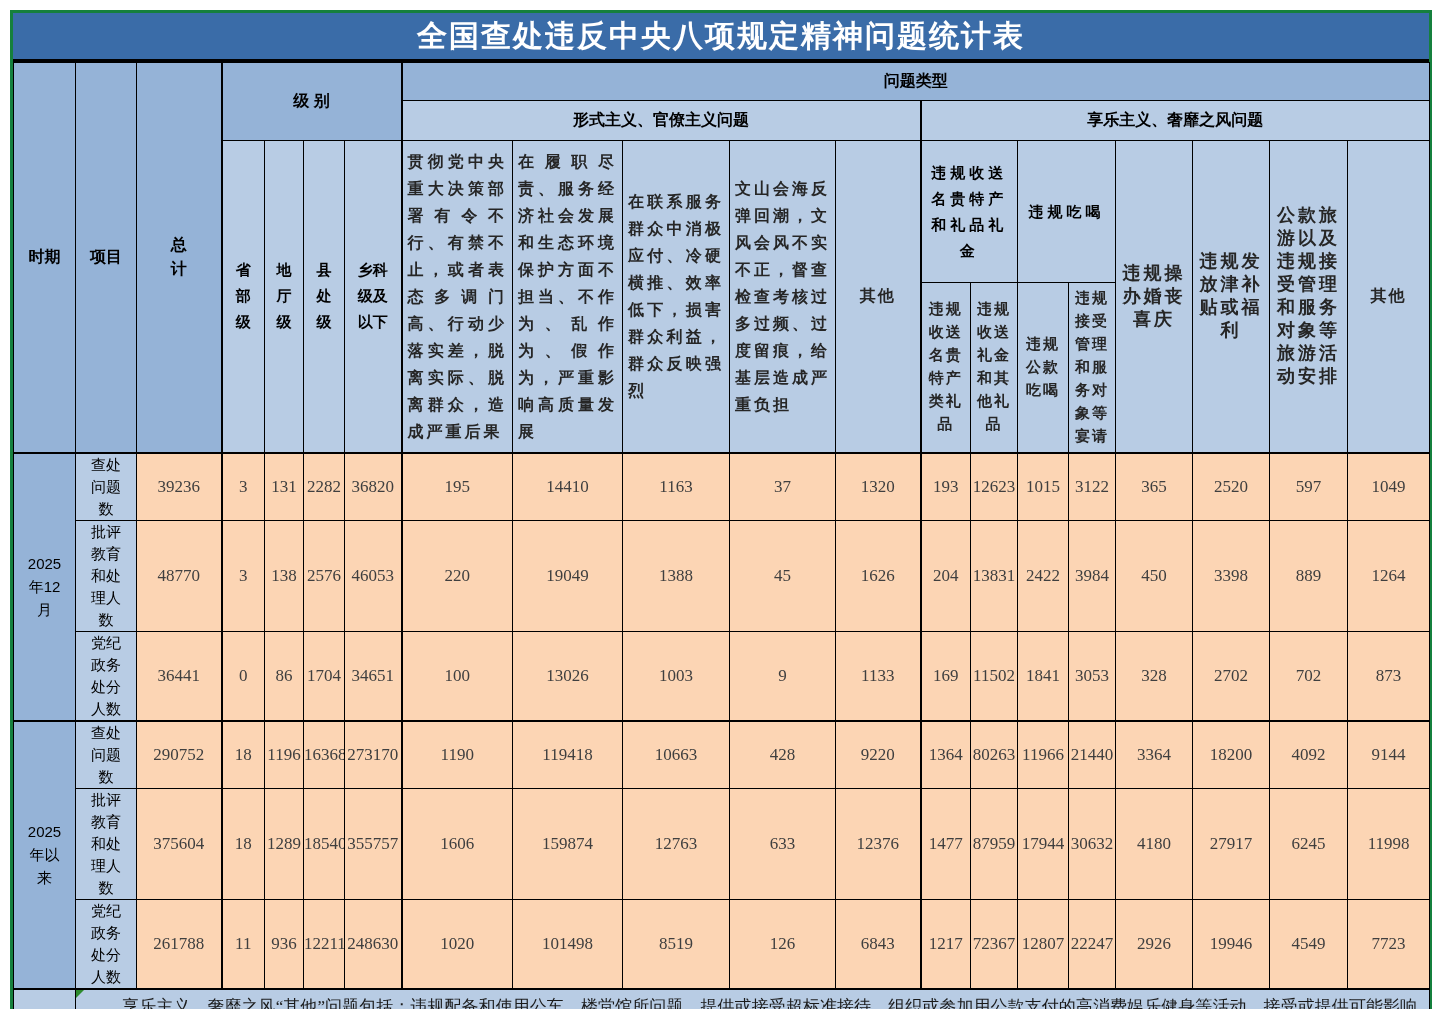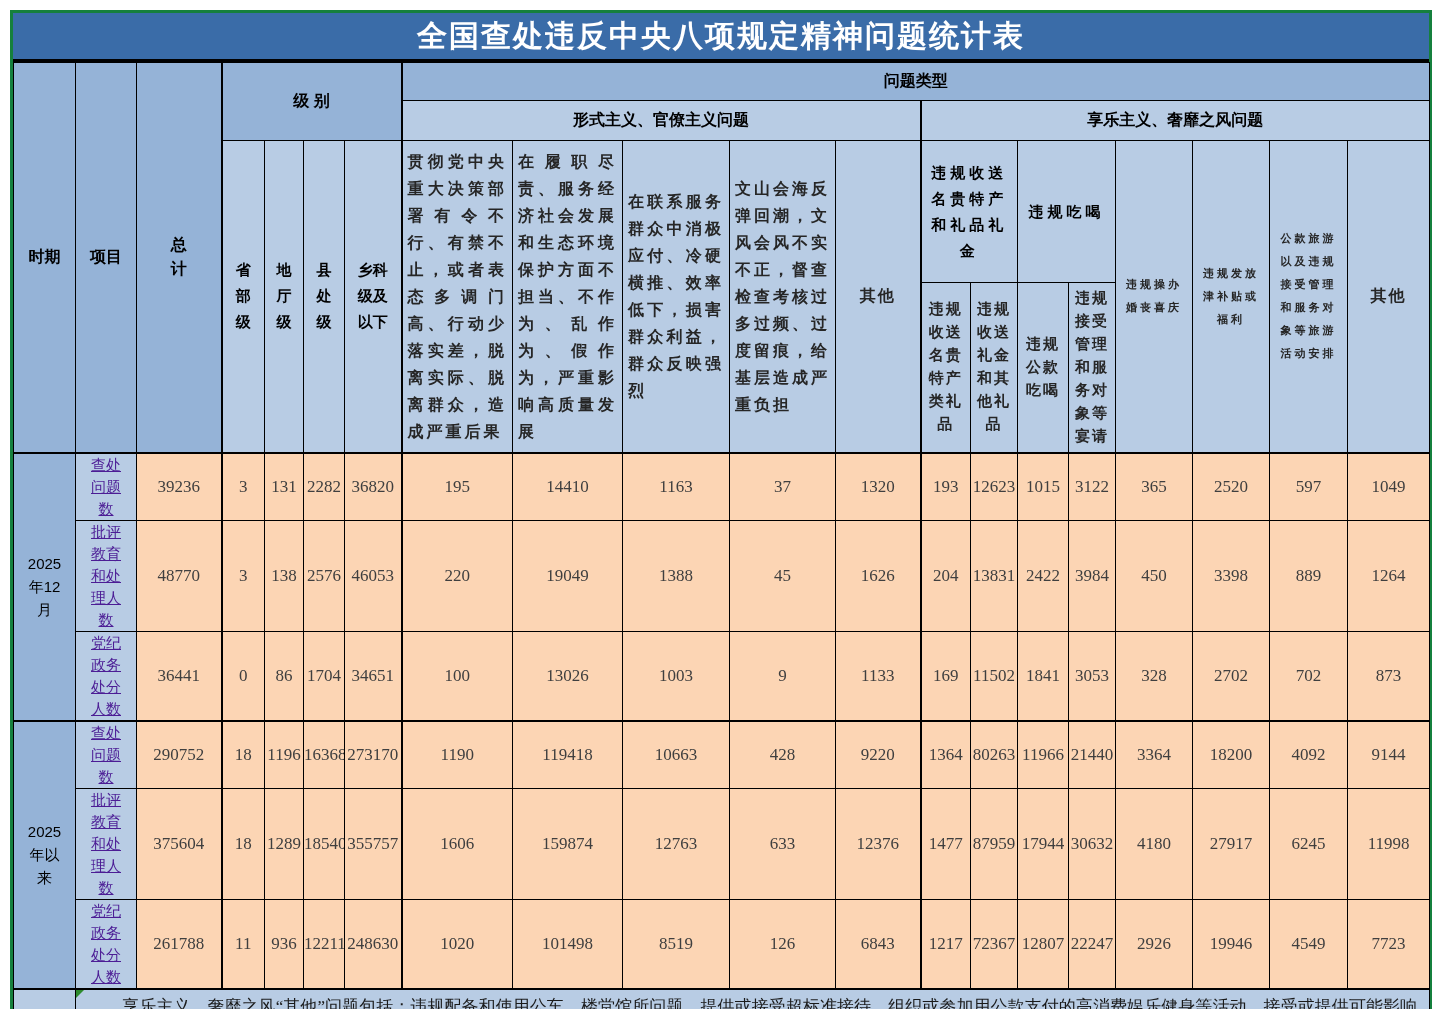--- a/index.html
+++ b/index.html
@@ -35,26 +35,26 @@
   }
   .grp{
     font-family:"Liberation Serif","DejaVu Serif",serif;font-size:15px;color:#000000;
     text-align:center;letter-spacing:4px;line-height:26px;padding:4px 6px;word-break:break-all;
   }
   .sub{
     font-family:"Liberation Serif","DejaVu Serif",serif;font-size:15px;color:#262626;
     text-align:center;letter-spacing:2px;line-height:23px;padding:2px;word-break:break-all;
   }
   .hcol{
-    font-family:"Liberation Serif","DejaVu Serif",serif;font-size:11px;color:#262626;
+    font-family:"Liberation Serif","DejaVu Serif",serif;font-size:18px;color:#262626;
     text-align:center;letter-spacing:3px;line-height:23px;padding:20px 5px;word-break:break-all;
   }
   .other{font-family:"Liberation Serif","DejaVu Serif",serif;font-size:16px;color:#262626;text-align:center;letter-spacing:2px;}
   .period{font-size:15px;color:#000;text-align:center;line-height:23px;padding:0 10px;word-break:break-all;font-weight:normal;}
-  .item{font-size:15px;color:#4c1d95;text-align:center;line-height:22px;padding:0 8px;word-break:break-all;font-weight:normal;text-decoration:underline;}
+  .item{font-size:15px;color:#000000;text-align:center;line-height:22px;padding:0 8px;word-break:break-all;font-weight:normal;}
   .num{
     font-family:"Liberation Serif","DejaVu Serif",serif;font-size:17px;color:#3f3f3f;
     text-align:center;
   }
   
   .bl2{border-left-width:2px;}
   tr.bt2>td,tr.bt2>th{border-top-width:2px;}
   
   .note-label{font-weight:bold;font-size:16px;color:#000;text-align:center;}
   .note-text{

